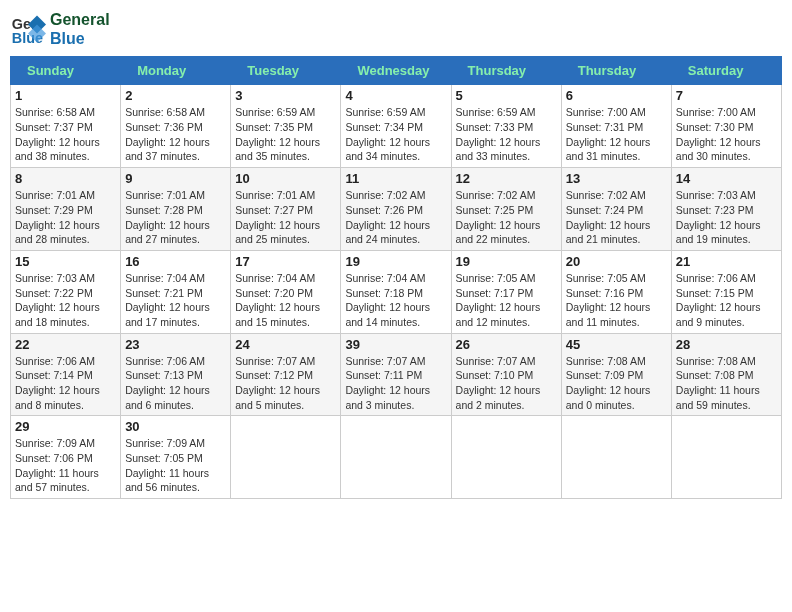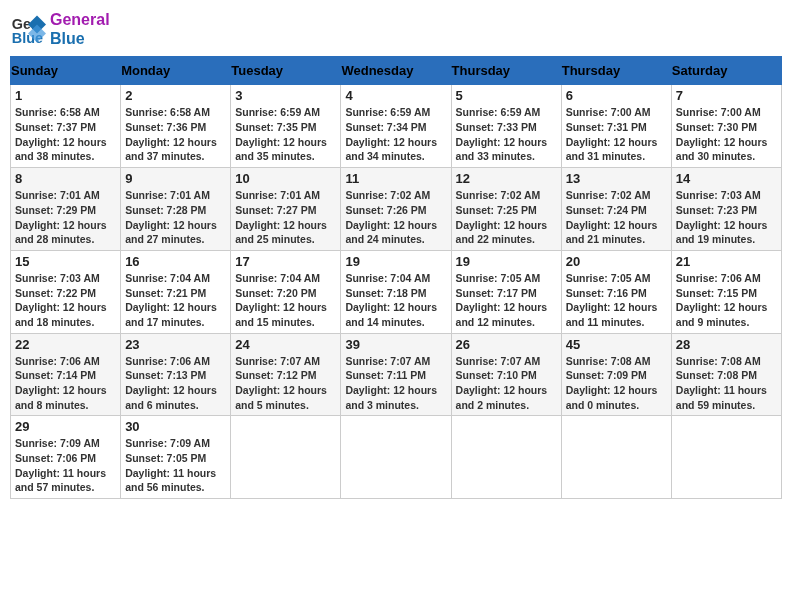--- a/index.html
+++ b/index.html
@@ -37,22 +37,22 @@
       font-size: 14px;
       color: #555;
     }
     .calendar {
       width: 100%;
       border-collapse: collapse;
       font-size: 11px;
     }
     .calendar thead th {
       background: #2a6ebb;
-      color: #000000;
-      padding: 6px 0;
+      color: #86efac;
+      padding: 6px 16px;
       text-align: left;
       font-size: 13px;
       font-weight: bold;
       border: 1px solid #2a6ebb;
     }
     .calendar tbody td {
       border: 1px solid #ccc;
       vertical-align: top;
       padding: 3px 4px;
       width: 14.28%;
@@ -66,39 +66,38 @@
       font-size: 13px;
       font-weight: bold;
       color: #222;
       display: block;
       margin-bottom: 2px;
     }
     .day-info {
       color: #333;
       line-height: 1.4;
       font-size: 10.5px;
-      font-weight: bold;
     }
     .empty-cell {
       background: #f9f9f9;
     }
   </style>
 </head>
 <body>
 
 <div class="header">
   <div class="logo">
     <svg class="logo-icon" viewBox="0 0 40 40">
       <text x="2" y="20" font-size="16" font-weight="bold" fill="#333">Gen</text>
       <text x="2" y="35" font-size="16" font-weight="bold" fill="#1a6faf">Blue</text>
       <polygon points="30,5 40,15 30,25 20,15" fill="#1a6faf"></polygon>
       <polygon points="30,15 40,25 30,35 20,25" fill="#4499dd" opacity="0.7"></polygon>
     </svg>
     <div style="line-height:1.2;">
-      <span style="display:block;font-size:16px;font-weight:bold;color:#a21caf;">General</span>
+      <span style="display:block;font-size:16px;font-weight:bold;color:#14532d;">General</span>
       <span style="display:block;font-size:16px;font-weight:bold;color:#1a6faf;">Blue</span>
     </div>
   </div>
   <div class="title-block">
     <div class="month-title"></div>
     <div class="location"></div>
   </div>
 </div>
 
 <table class="calendar">

